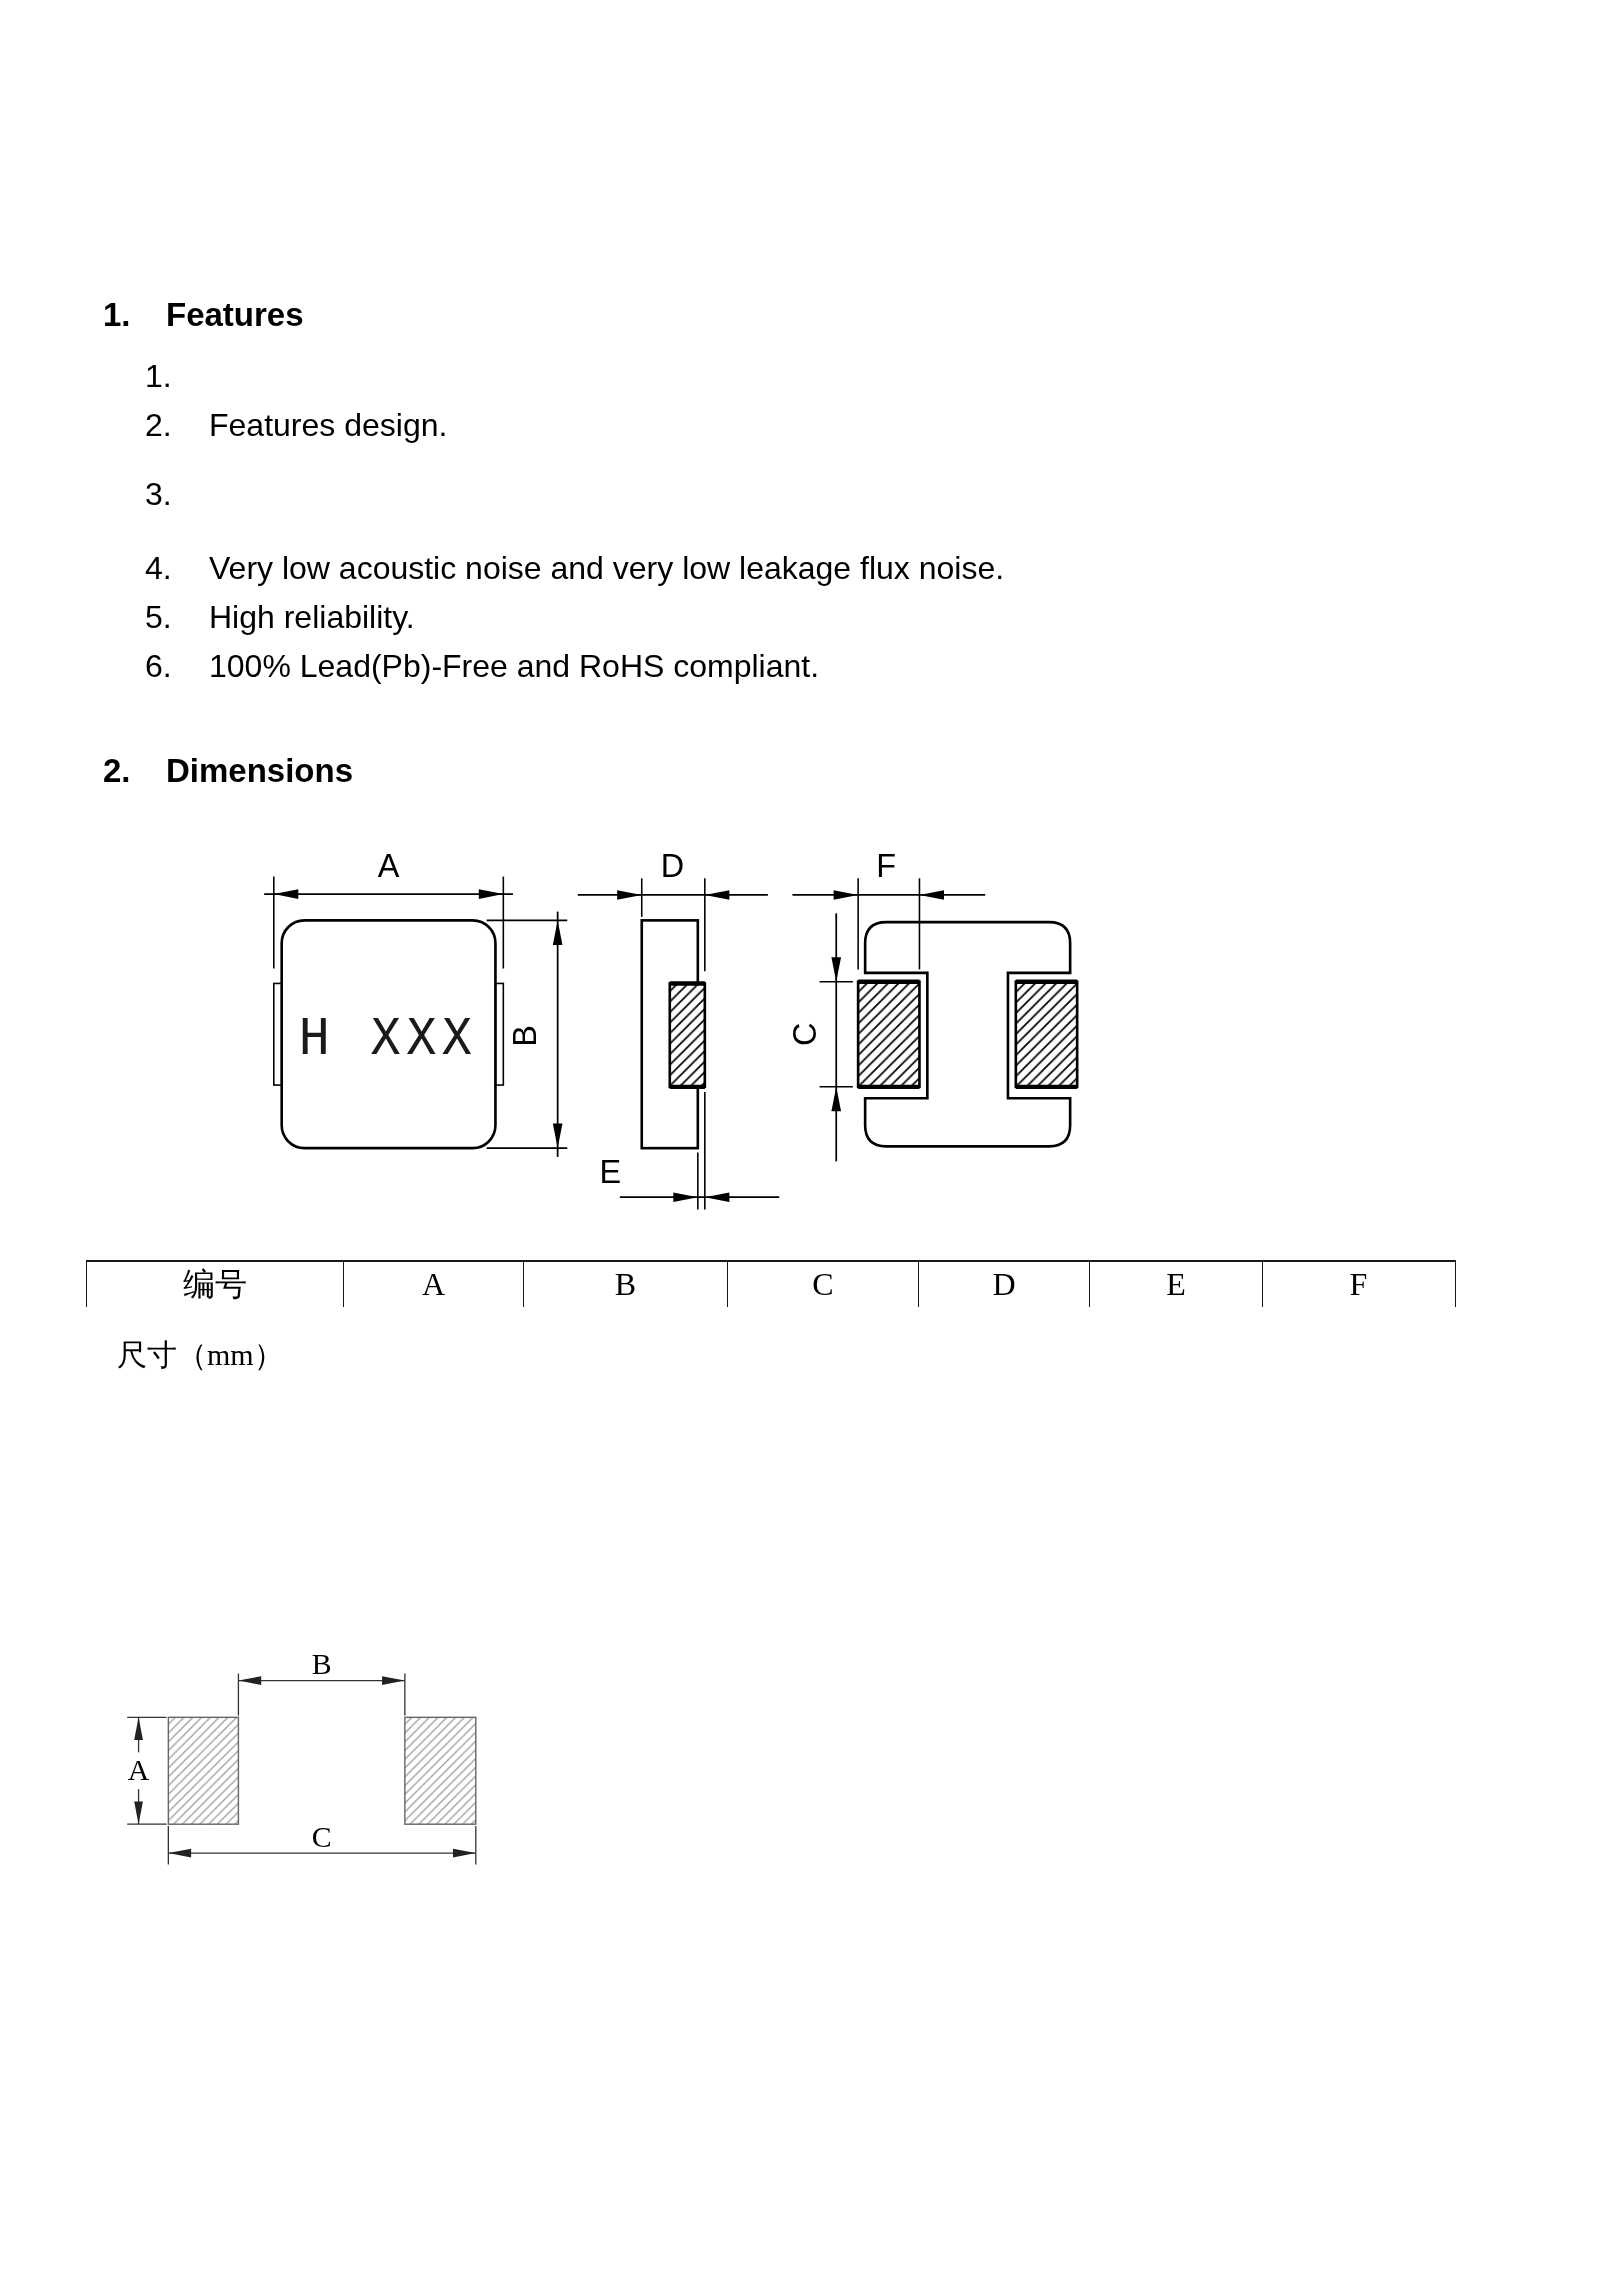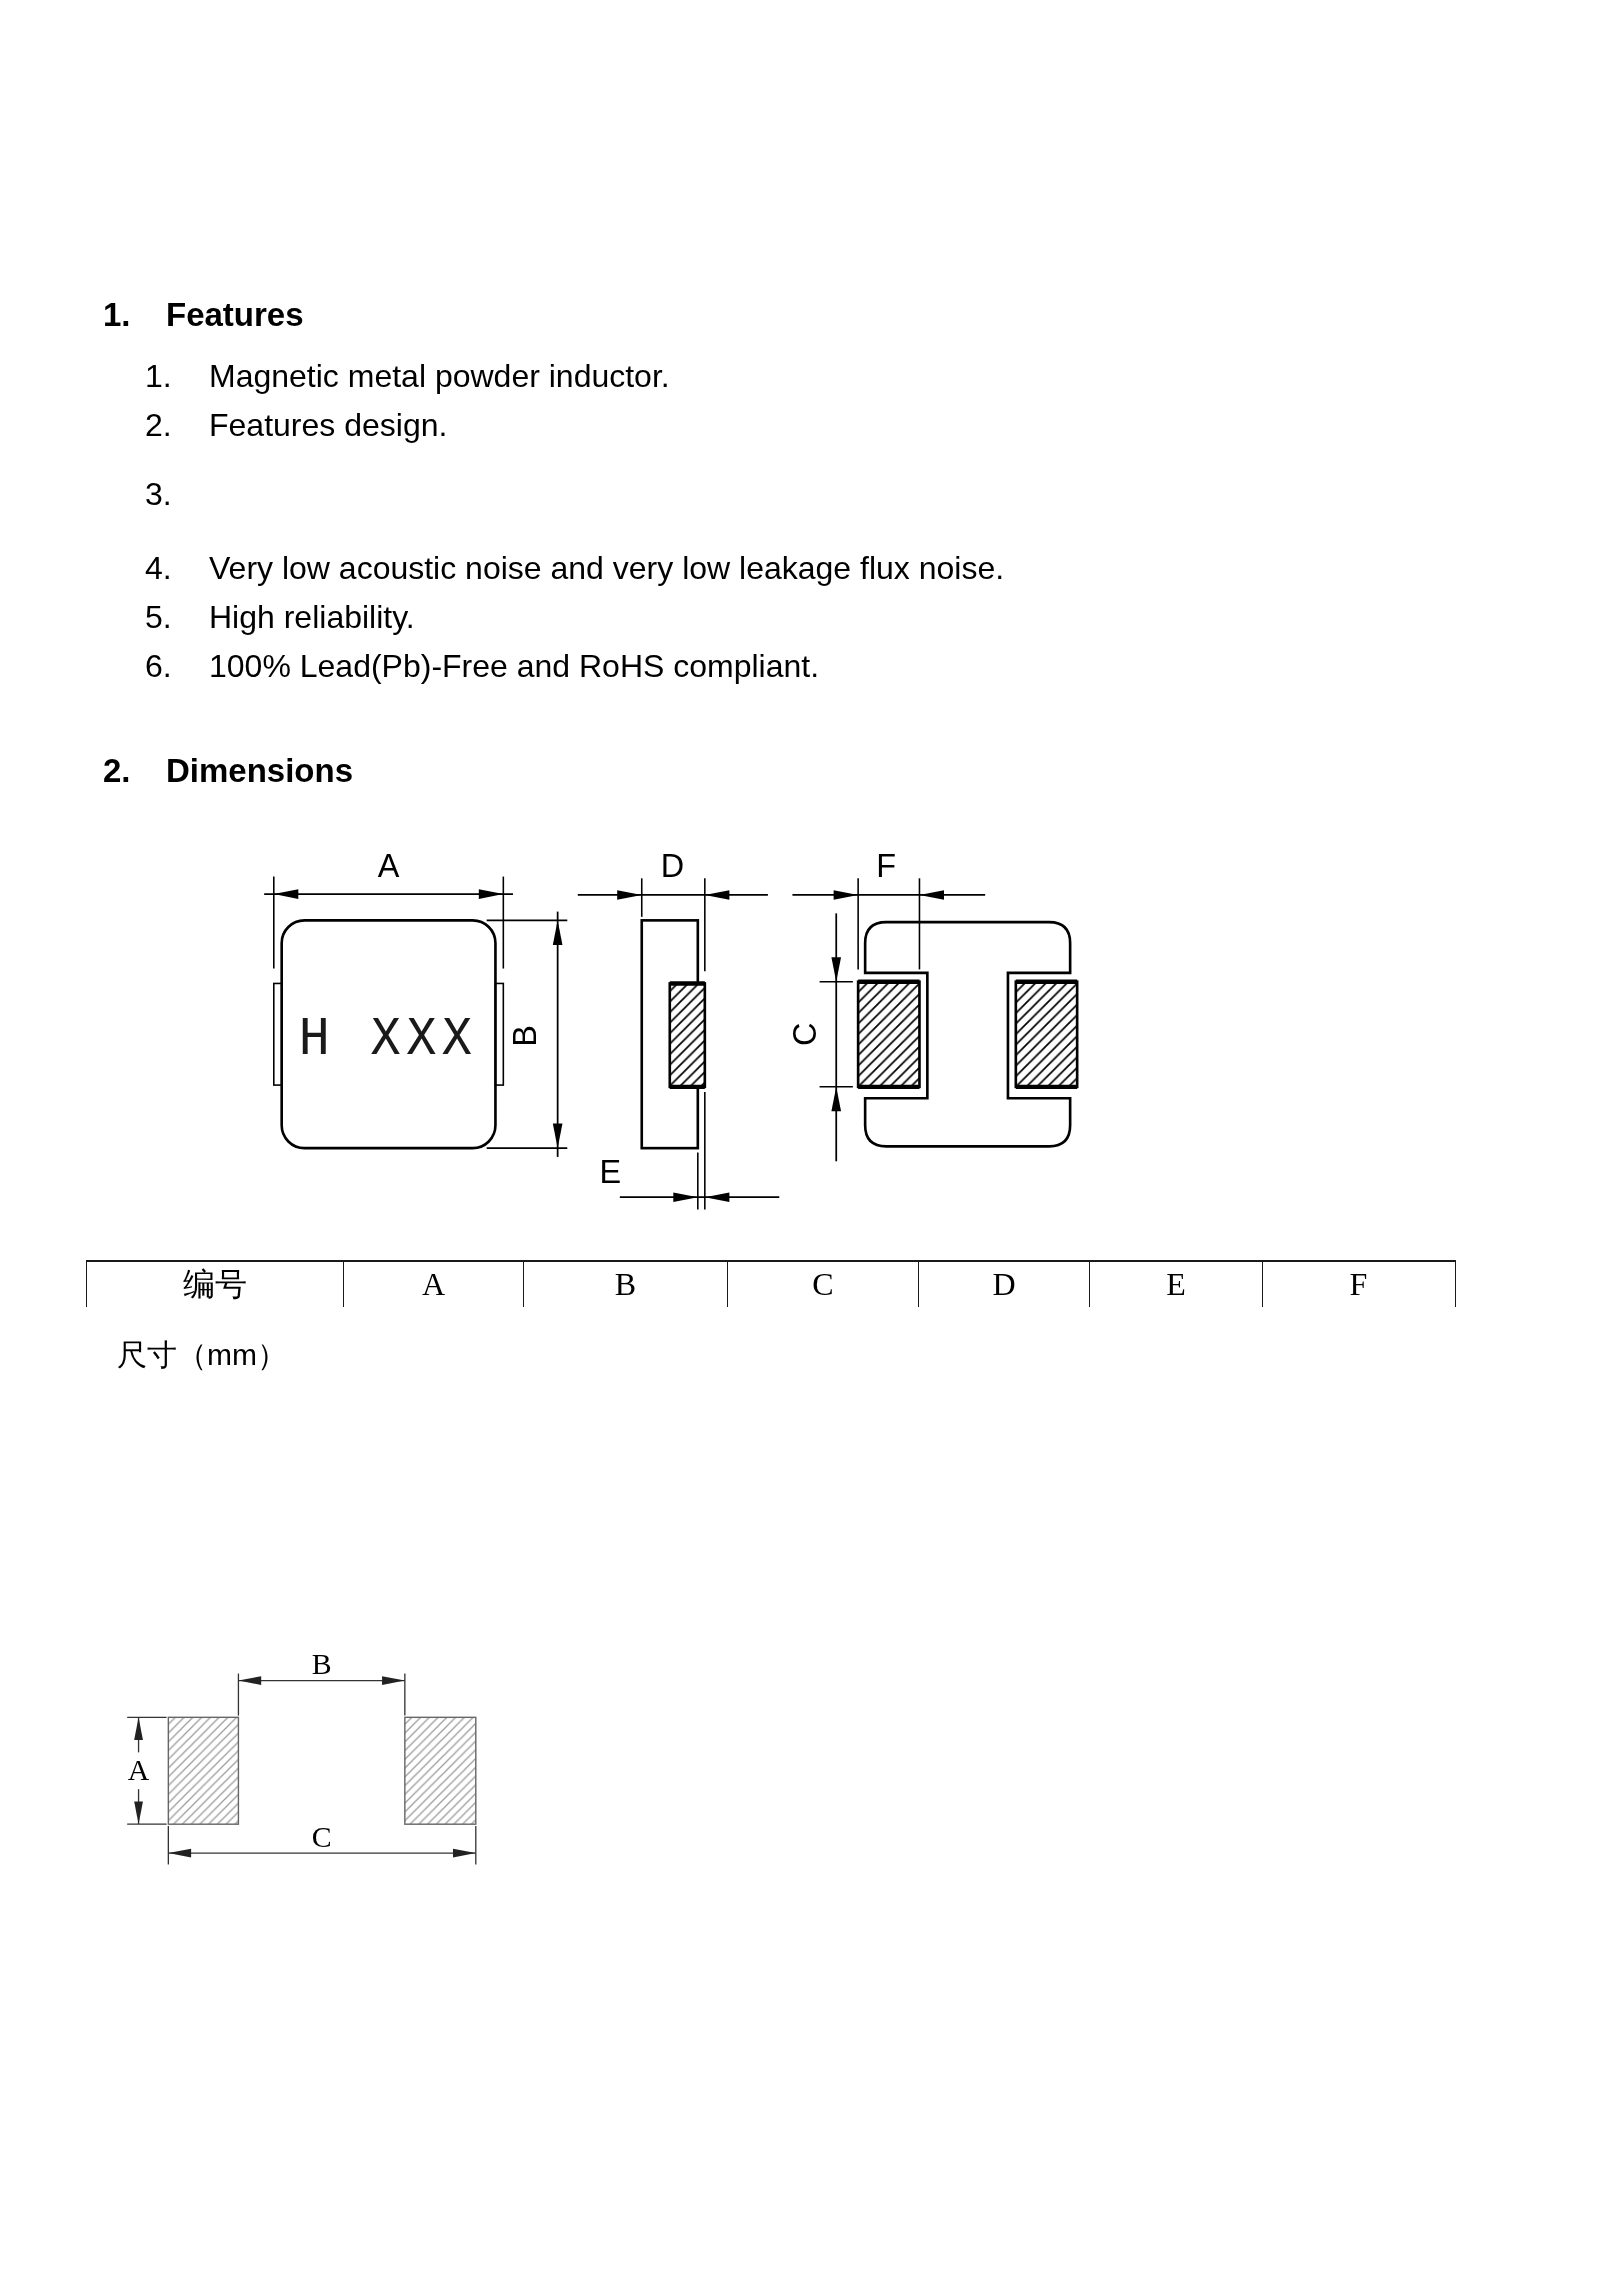--- a/index.html
+++ b/index.html
@@ -24,21 +24,21 @@
     display:flex;box-sizing:border-box;
   }
   .dim-table .cell{
     flex:none;box-sizing:border-box;height:45px;line-height:45px;
     text-align:center;font-family:"Liberation Serif", serif;font-size:32px;
   }
   .dim-table .cell + .cell{border-left:1.8px solid #1a1a1a;}
   .dim-table .cell.cjk{font-size:32px;}
   .unit-label{
     position:absolute;left:117px;top:1335px;
-    font-family:Liberation Sans, sans-serif;font-size:30px;
+    font-family:Liberation Serif, serif;font-size:30px;
   }
   
   .drawing{position:absolute;}
   .dwg1{left:131px;top:824px;}
   .dwg2{left:79px;top:1612px;}
   svg .outline{fill:#ffffff;stroke:#000;stroke-width:3;}
   svg .thin{stroke:#000;stroke-width:1.8;fill:none;}
   svg .dim{stroke:#000;stroke-width:2;fill:none;}
   svg .arrow{fill:#000;stroke:none;}
   svg .thick{stroke:#000;stroke-width:5;fill:none;}
@@ -54,21 +54,20 @@
 
 <div class="page">
 
   <div class="h-row" style="left:103px;top:296px;">
     <span class="num">1.</span>
     <span>Features</span>
   </div>
 
   <div class="li-row" style="top:357px;">
     <span class="num">1.</span>
-    <span>Magnetic metal powder inductor.</span>
   </div>
   <div class="li-row" style="top:406px;">
     <span class="num">2.</span>
     <span>Features design.</span>
   </div>
   <div class="li-row" style="top:475px;">
     <span class="num">3.</span>
   </div>
   <div class="li-row" style="top:549px;">
     <span class="num">4.</span>

